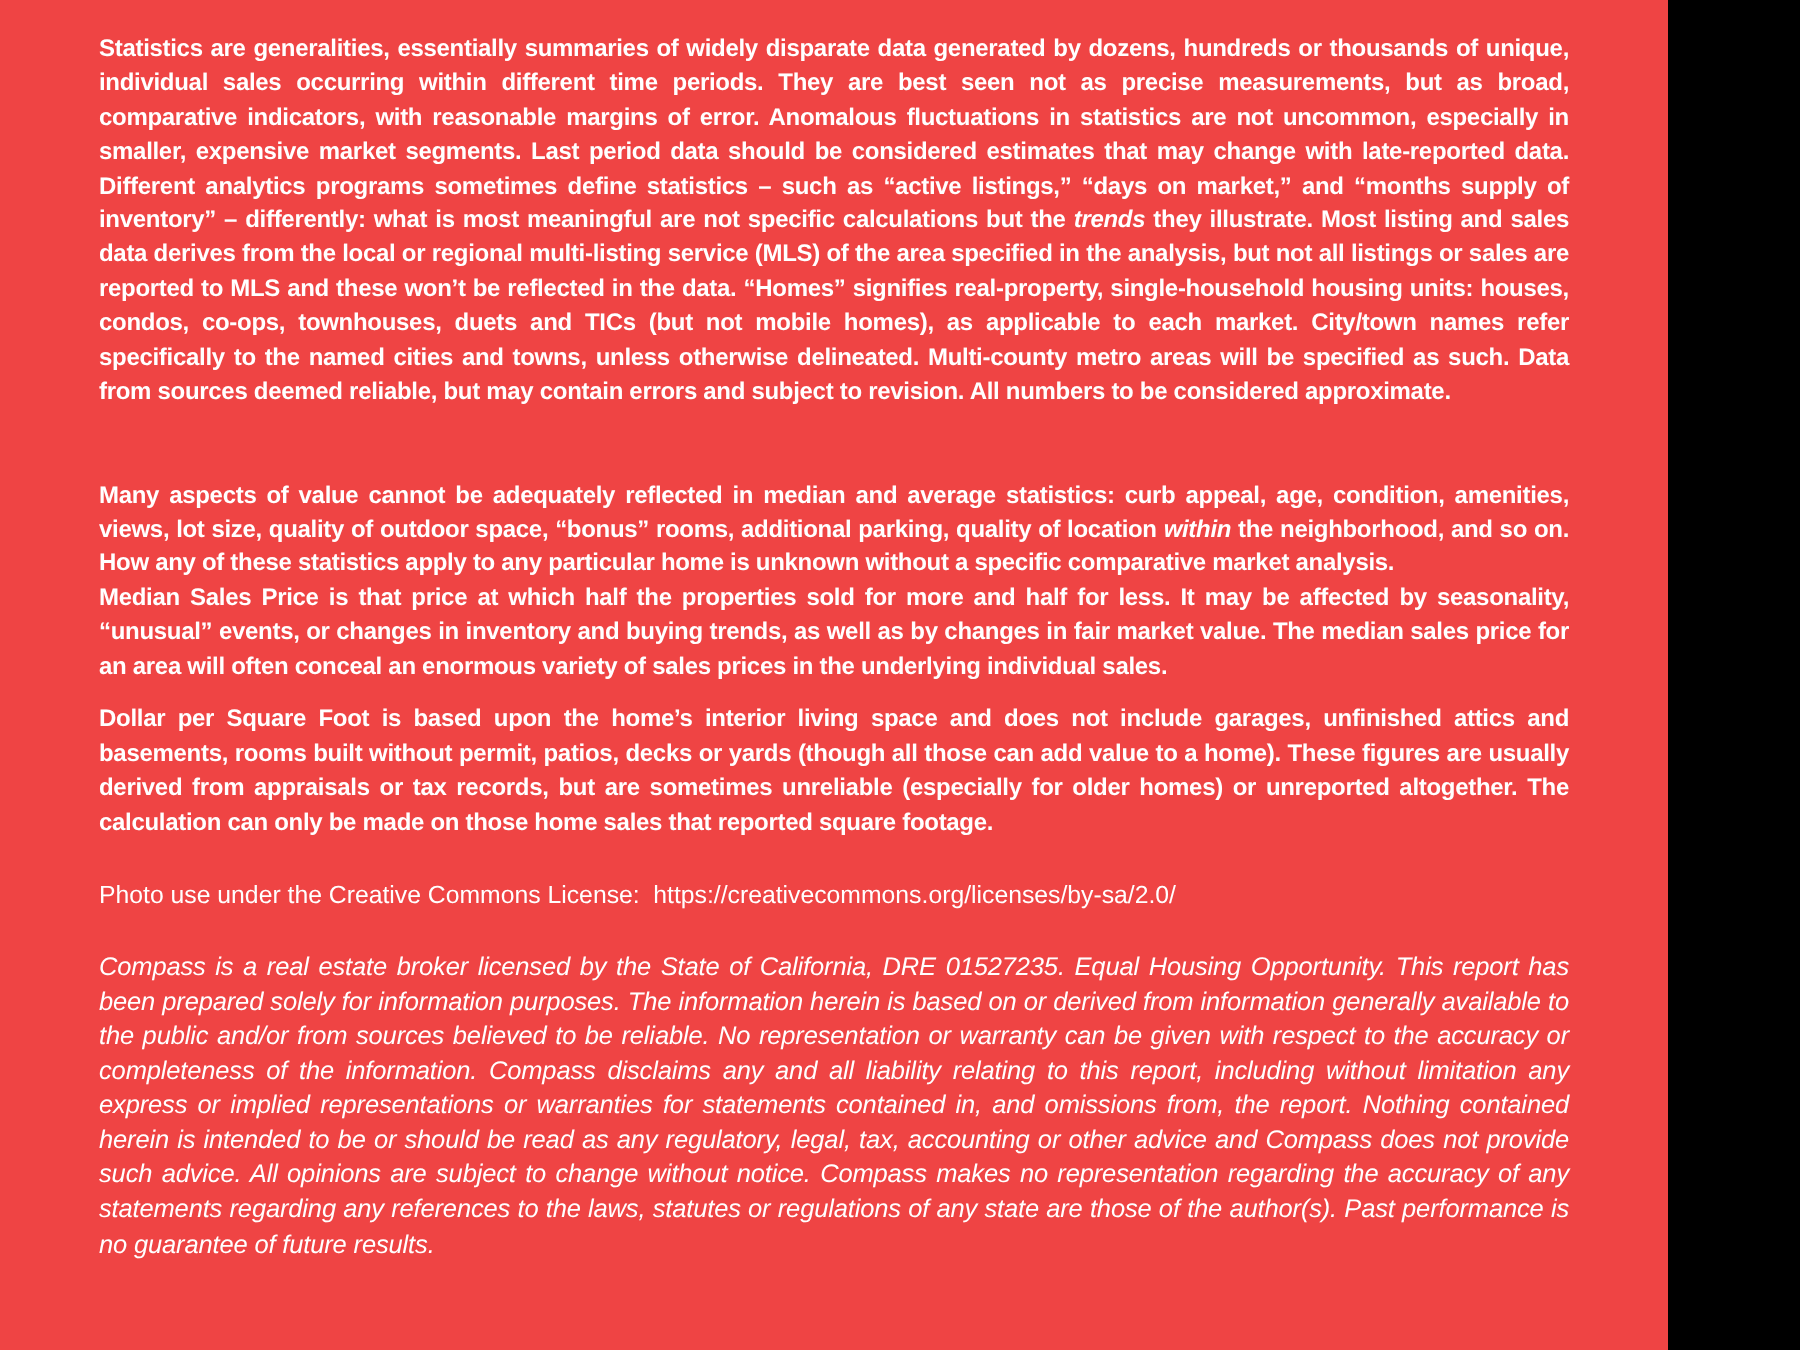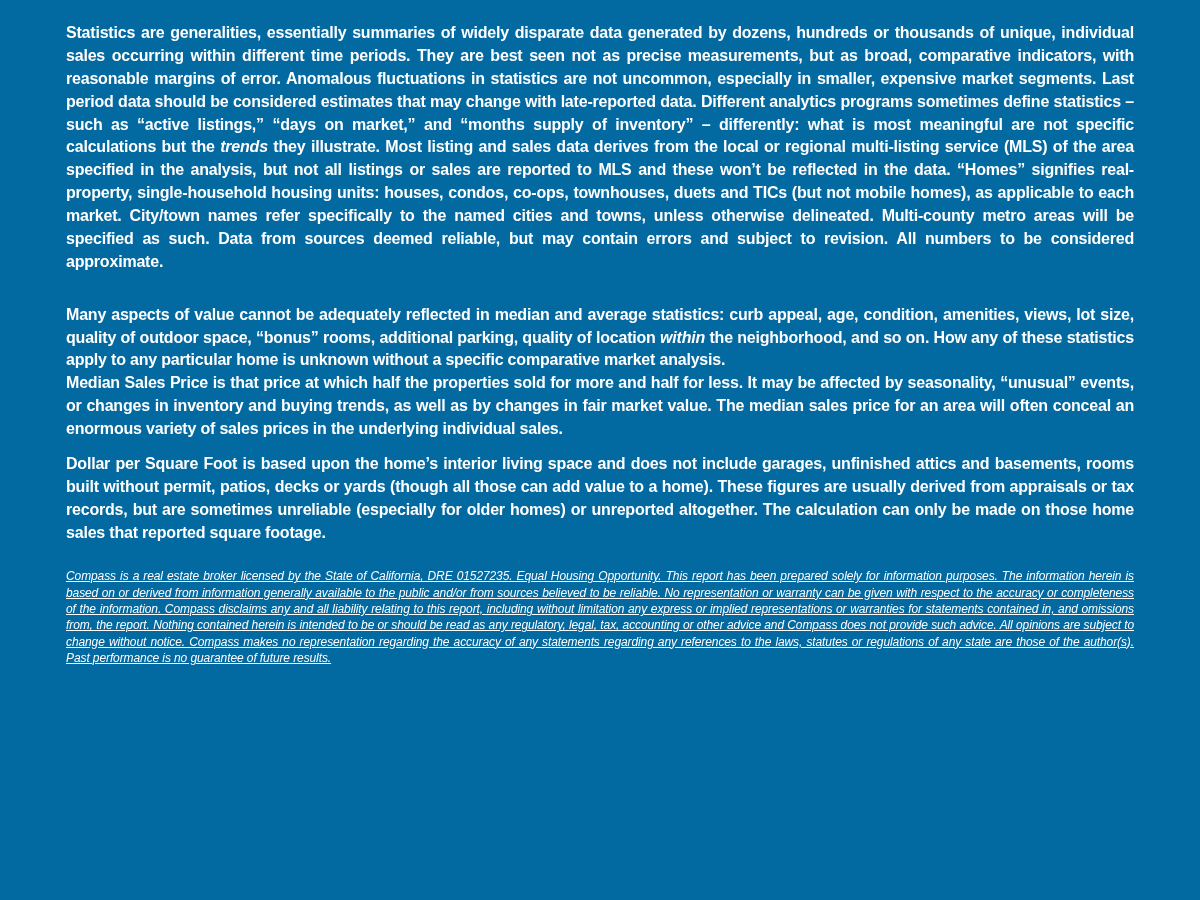--- a/index.html
+++ b/index.html
@@ -2,75 +2,75 @@
 <html><head>
 <meta charset="utf-8">
 <style>
   html, body {
     margin: 0;
     padding: 0;
     background: #000000;
   }
   .page {
     box-sizing: border-box;
-    width: 1200px;
+    width: 1112px;
     height: 900px;
-    background: #0369a1;
+    background: #ef4444;
     color: #ffffff;
     padding: 22px 66px 0 66px;
     overflow: hidden;
     font-family: "Liberation Sans", sans-serif;
   }
   .para {
     margin: 0;
     text-align: justify;
     color: #ffffff;
   }
   .para.bold {
     font-weight: bold;
     font-size: 16px;
     line-height: 1.43;
     letter-spacing: -0.2px;
   }
   .para .em-word {
     font-style: italic;
   }
-  .mt-lg { margin-top: 30px; }
+  .mt-lg { margin-top: 46px; }
   .mt-sm { }
   .mt-md { margin-top: 12px; }
   .para.photo {
     margin-top: 26px;
     font-weight: normal;
     font-size: 16.5px;
     line-height: 1.35;
     text-align: left;
     letter-spacing: 0;
   }
   .photo-url {
     margin-left: 0.55em;
   }
   .para.legal {
     margin-top: 24px;
     font-style: italic;
     font-weight: normal;
-    font-size: 12px;
+    font-size: 17px;
     line-height: 1.36;
     letter-spacing: -0.1px;
-    text-decoration: underline;
   }
 </style>
 </head>
 <body>
 
 <div class="page">
 
   <p class="para bold"><span>Statistics are generalities, essentially summaries of widely disparate data generated by dozens, hundreds or thousands of unique, individual sales occurring within different time periods. They are best seen not as precise measurements, but as broad, comparative indicators, with reasonable margins of error. Anomalous fluctuations in statistics are not uncommon, especially in smaller, expensive market segments. Last period data should be considered estimates that may change with late-reported data. Different analytics programs sometimes define statistics – such as “active listings,” “days on market,” and “months supply of inventory” – differently: what is most meaningful are not specific calculations but the </span><span class="em-word">trends</span><span> they illustrate. Most listing and sales data derives from the local or regional multi-listing service (MLS) of the area specified in the analysis, but not all listings or sales are reported to MLS and these won’t be reflected in the data. “Homes” signifies real-property, single-household housing units: houses, condos, co-ops, townhouses, duets and TICs (but not mobile homes), as applicable to each market. City/town names refer specifically to the named cities and towns, unless otherwise delineated. Multi-county metro areas will be specified as such. Data from sources deemed reliable, but may contain errors and subject to revision. All numbers to be considered approximate.</span></p>
 
   <p class="para bold mt-lg"><span>Many aspects of value cannot be adequately reflected in median and average statistics: curb appeal, age, condition, amenities, views, lot size, quality of outdoor space, “bonus” rooms, additional parking, quality of location </span><span class="em-word">within</span><span> the neighborhood, and so on. How any of these statistics apply to any particular home is unknown without a specific comparative market analysis.</span></p>
 
   <p class="para bold mt-sm"><span>Median Sales Price is that price at which half the properties sold for more and half for less. It may be affected by seasonality, “unusual” events, or changes in inventory and buying trends, as well as by changes in fair market value. The median sales price for an area will often conceal an enormous variety of sales prices in the underlying individual sales.</span></p>
 
   <p class="para bold mt-md"><span>Dollar per Square Foot is based upon the home’s interior living space and does not include garages, unfinished attics and basements, rooms built without permit, patios, decks or yards (though all those can add value to a home). These figures are usually derived from appraisals or tax records, but are sometimes unreliable (especially for older homes) or unreported altogether. The calculation can only be made on those home sales that reported square footage.</span></p>
 
+  <p class="para photo"><span>Photo use under the Creative Commons License:</span><span class="photo-url">https://creativecommons.org/licenses/by-sa/2.0/</span></p>
 
   <p class="para legal"><span>Compass is a real estate broker licensed by the State of California, DRE 01527235. Equal Housing Opportunity. This report has been prepared solely for information purposes. The information herein is based on or derived from information generally available to the public and/or from sources believed to be reliable. No representation or warranty can be given with respect to the accuracy or completeness of the information. Compass disclaims any and all liability relating to this report, including without limitation any express or implied representations or warranties for statements contained in, and omissions from, the report. Nothing contained herein is intended to be or should be read as any regulatory, legal, tax, accounting or other advice and Compass does not provide such advice. All opinions are subject to change without notice. Compass makes no representation regarding the accuracy of any statements regarding any references to the laws, statutes or regulations of any state are those of the author(s). Past performance is no guarantee of future results.</span></p>
 
 </div>
 
 </body></html>

